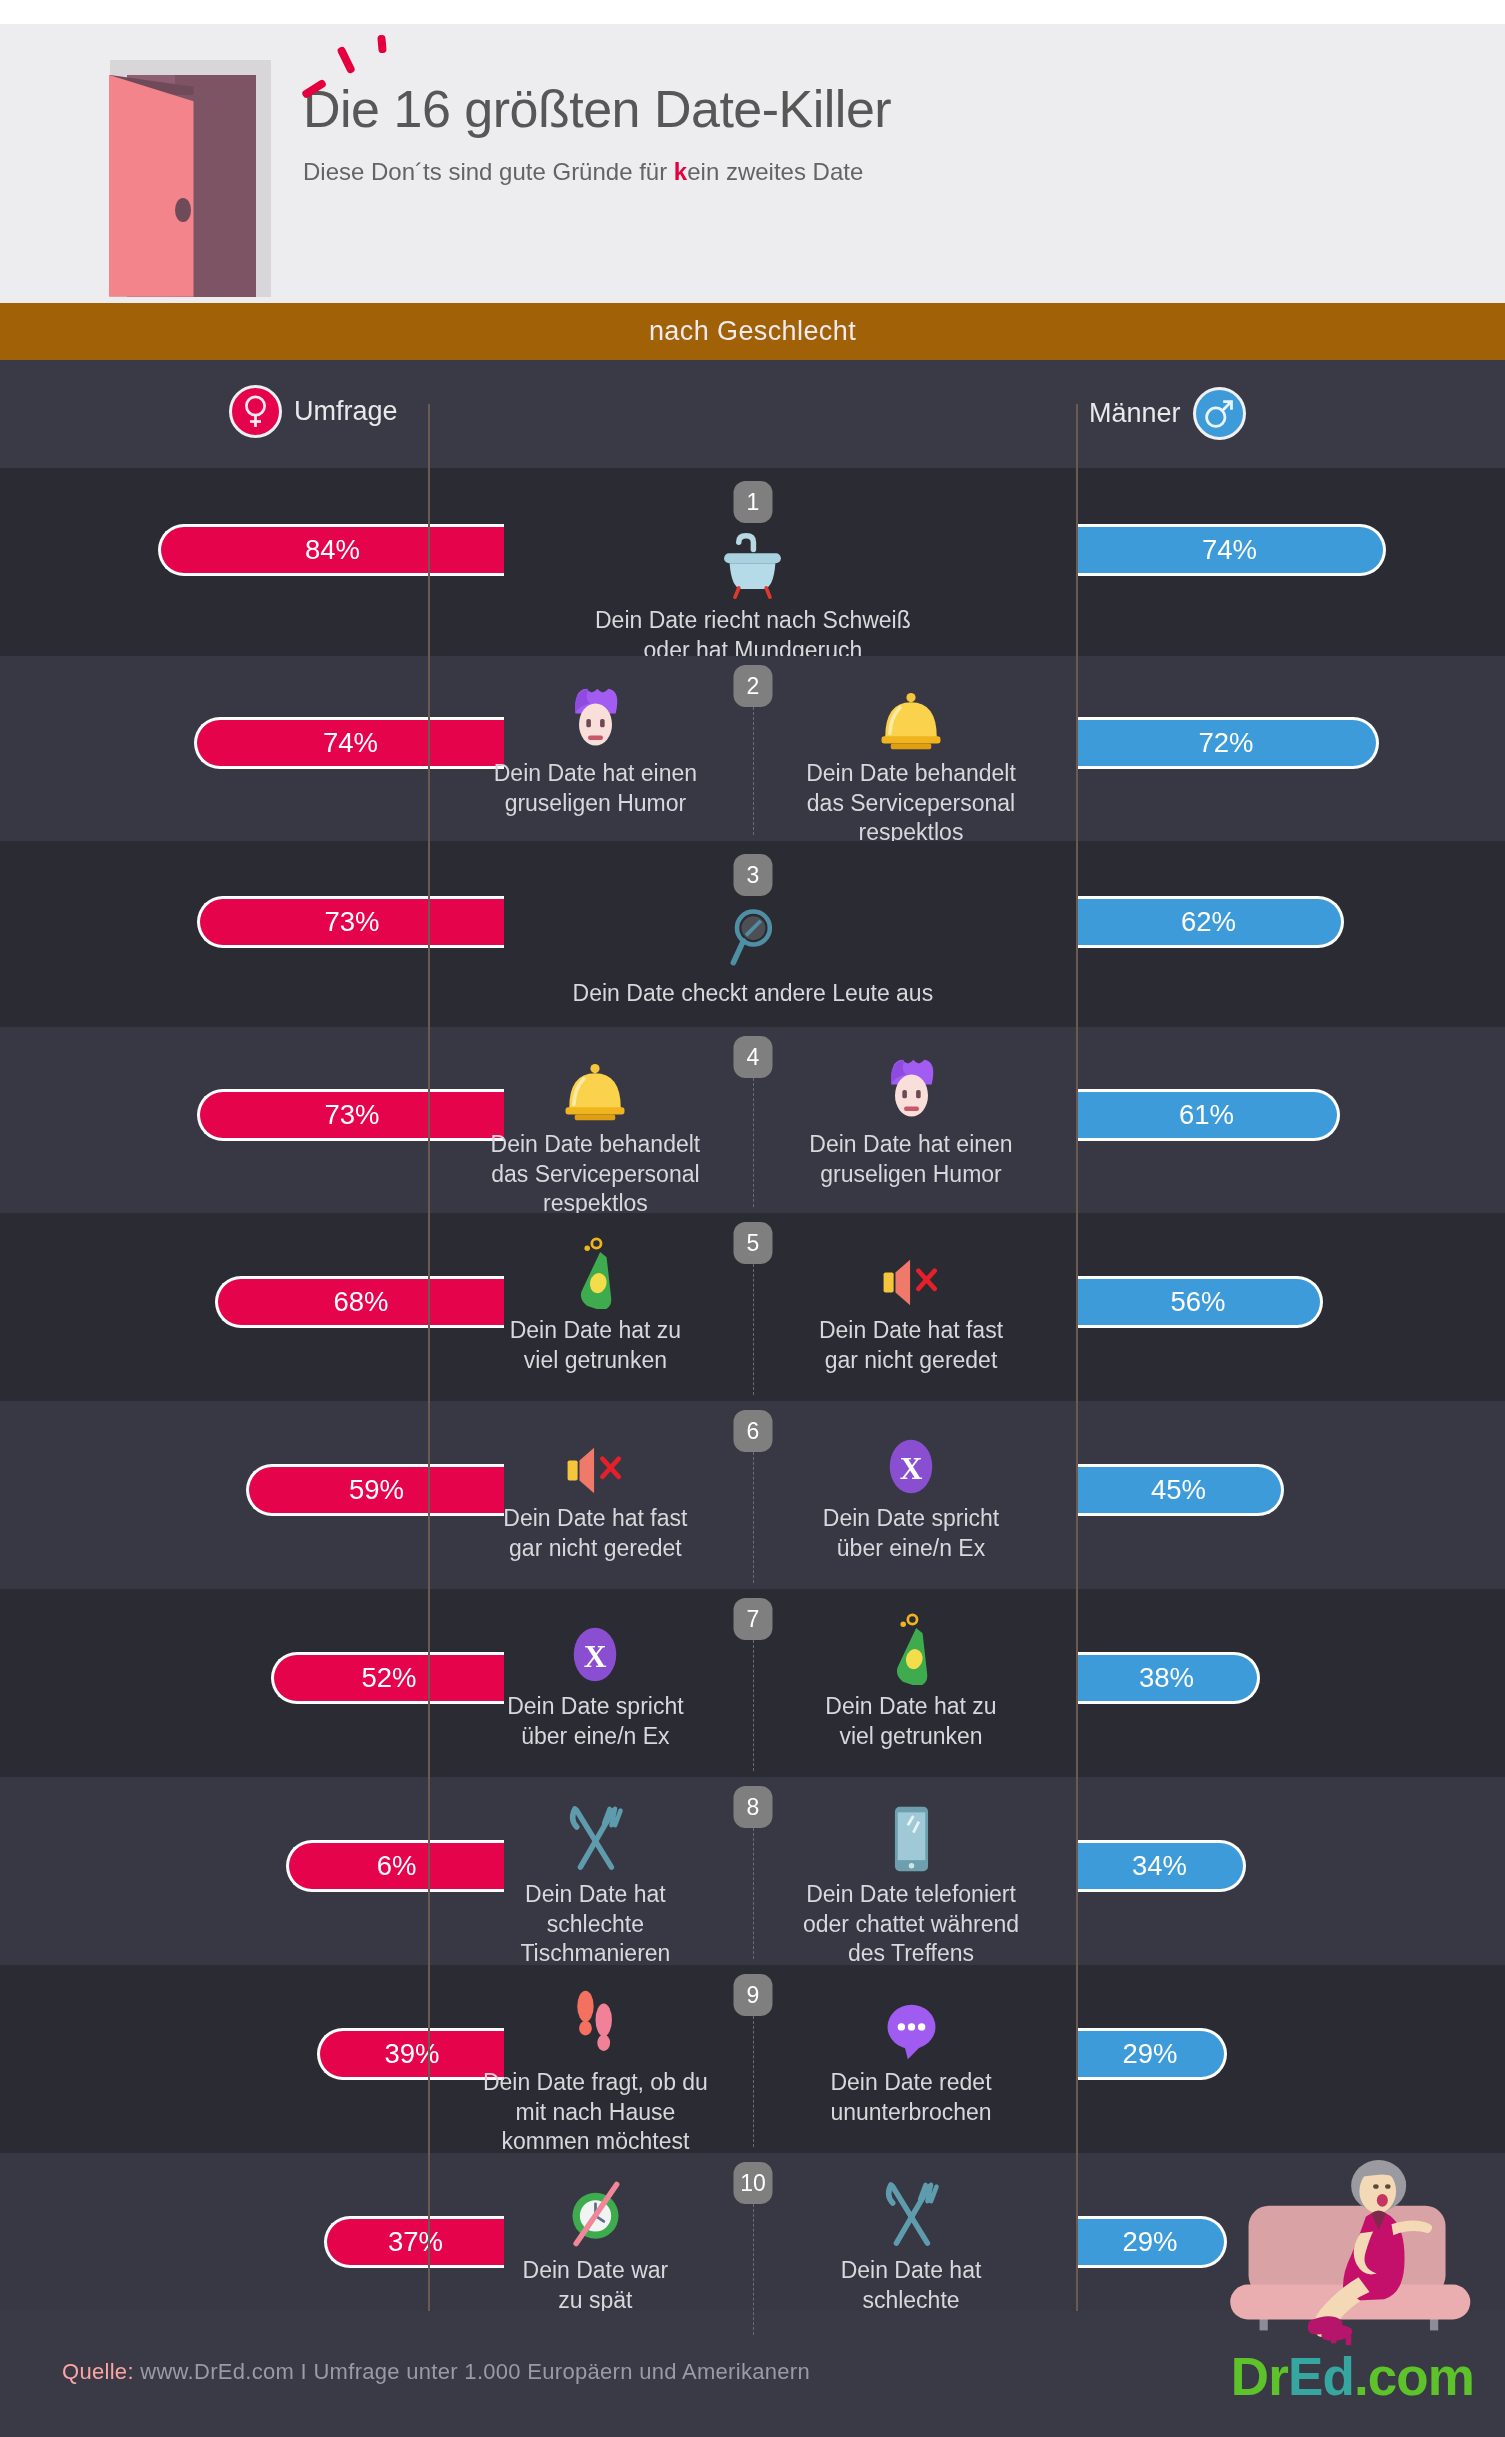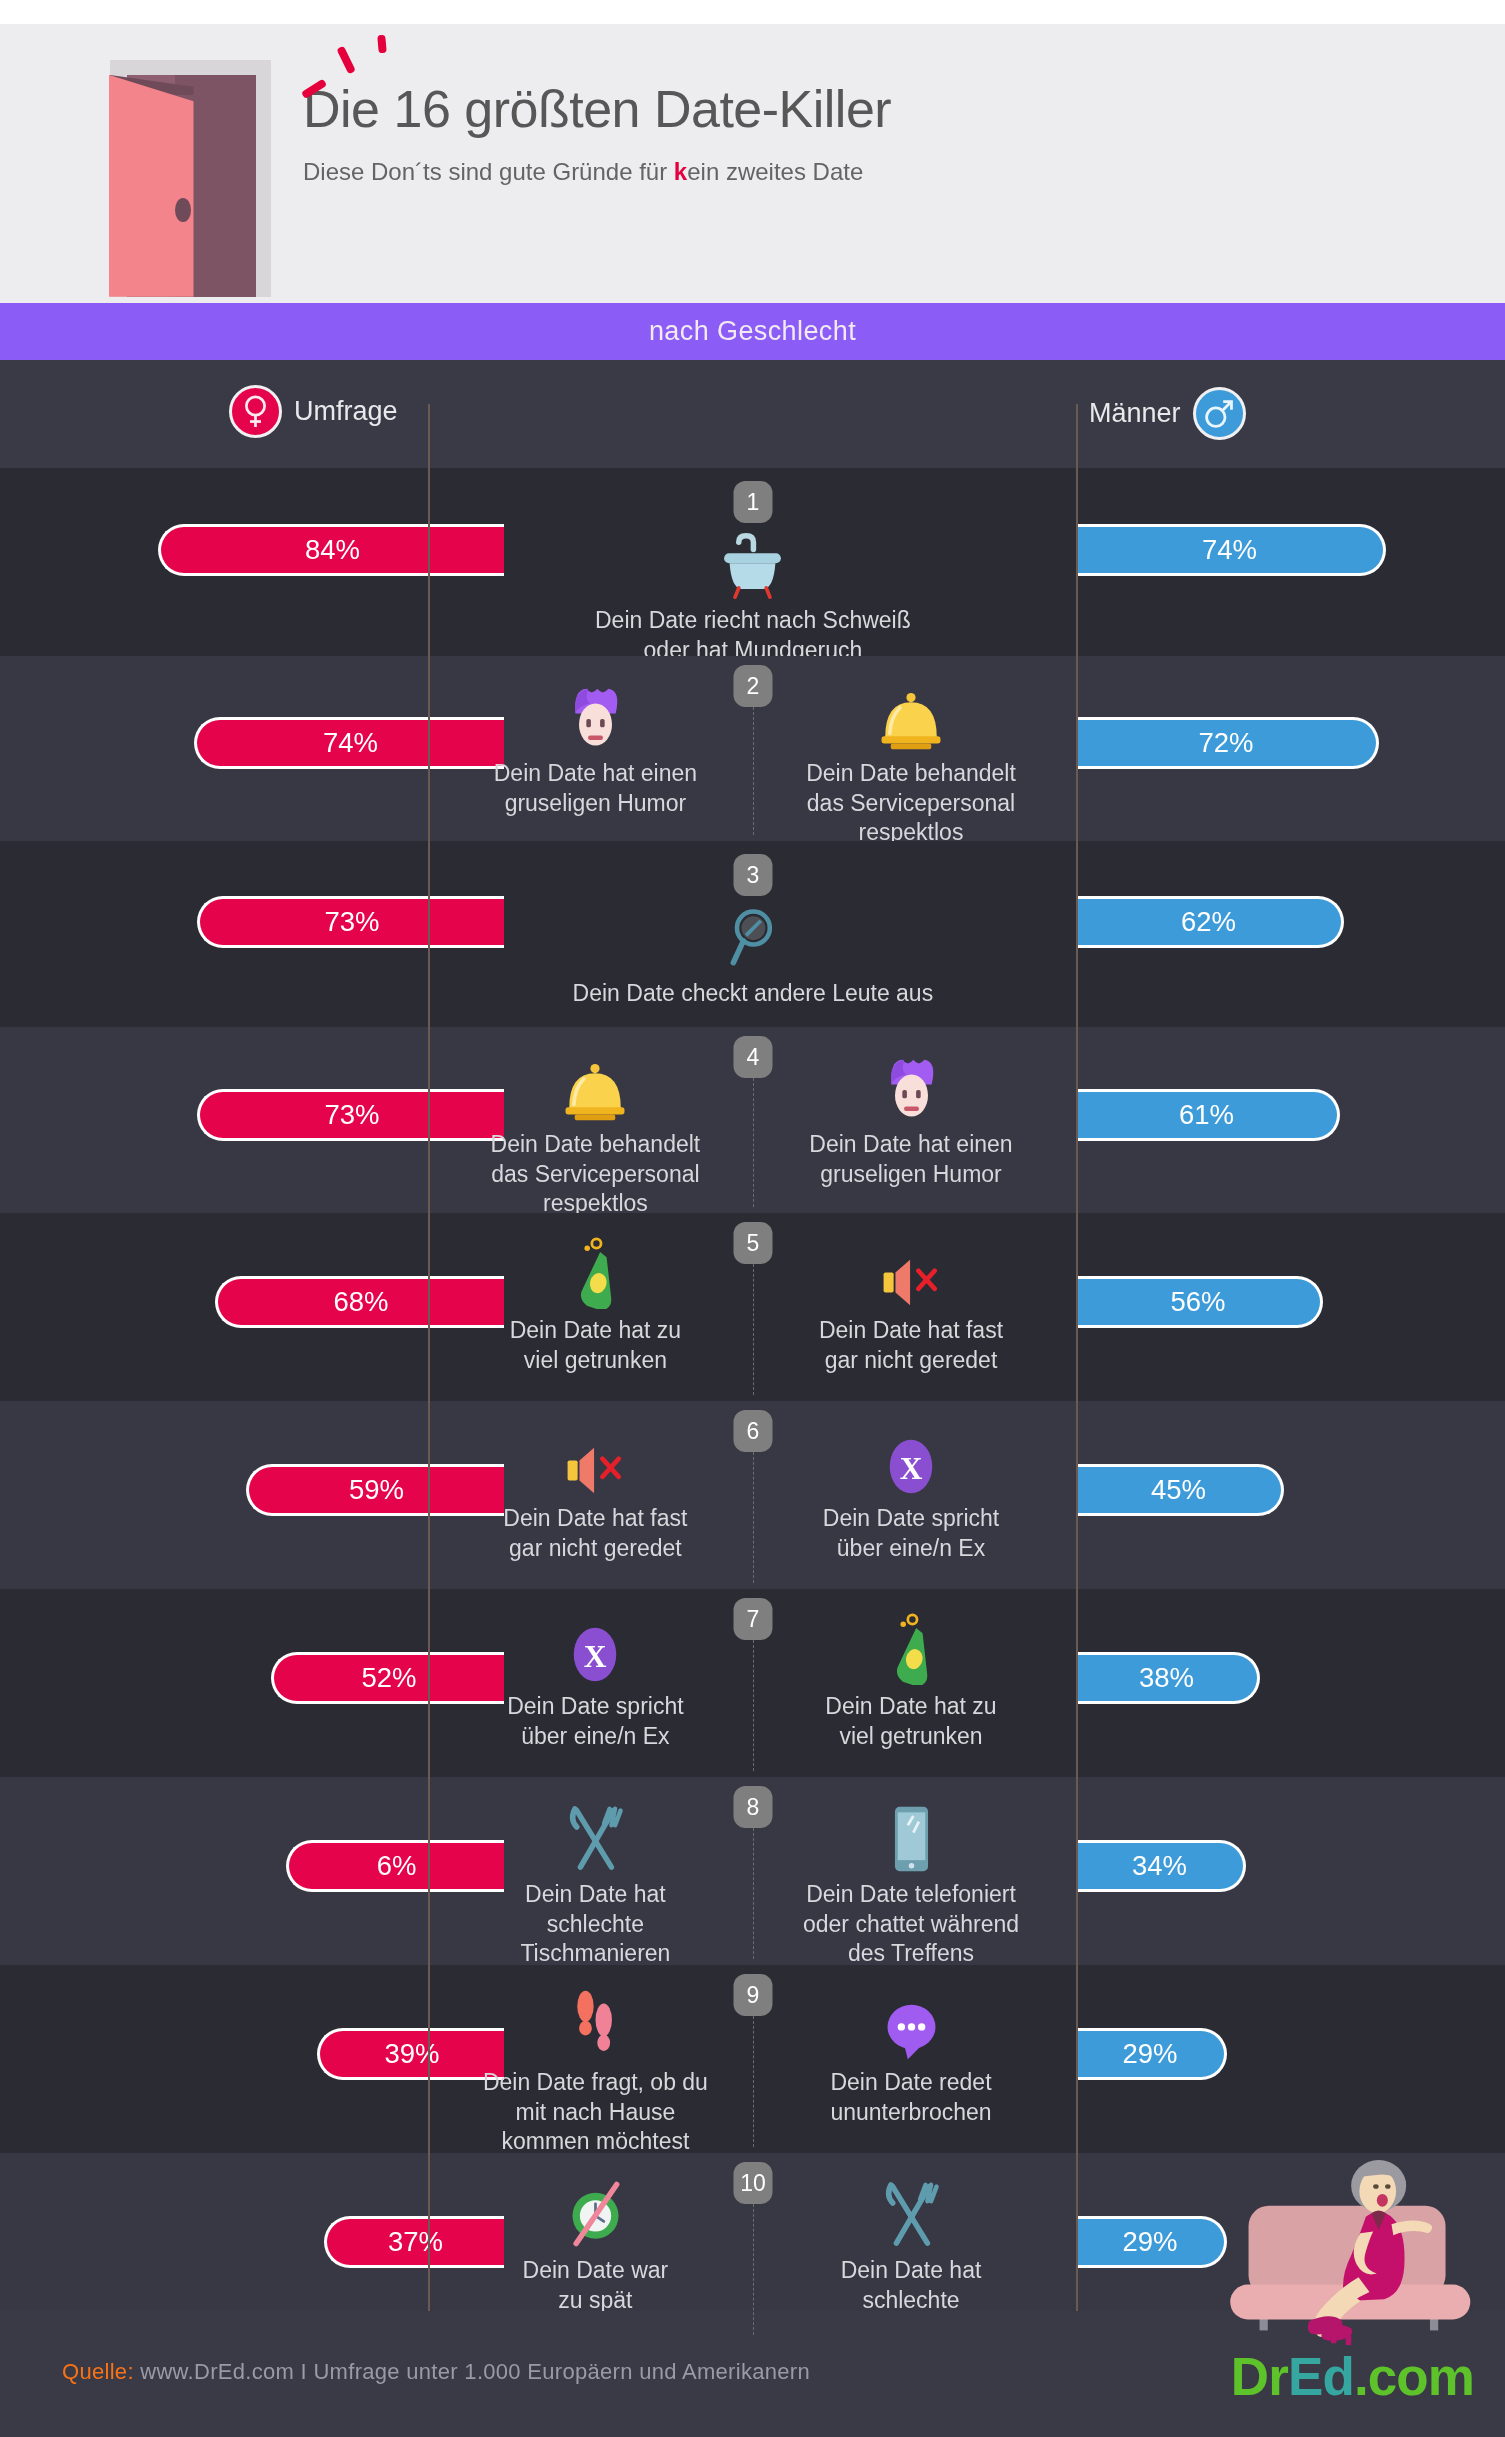--- a/index.html
+++ b/index.html
@@ -96,21 +96,21 @@
     color: #646464;
     white-space: nowrap;
   }
   .sub-title .hl { color: #e5003d; font-weight: 700; }
 
   
   .band {
     position: absolute;
     left: 0; top: 303px;
     width: 1505px; height: 57px;
-    background: #8b5cf6;
+    background: #a16207;
     display: flex;
     align-items: center;
     justify-content: center;
   }
   .band-label {
     color: #f2eaf0;
     font-size: 27px;
     letter-spacing: 0.4px;
   }
 
@@ -246,21 +246,21 @@
     background: #3a3a46;
   }
   .footer-text {
     position: absolute;
     left: 62px; top: 48px;
     font-size: 22px;
     color: #9a9aa6;
     letter-spacing: 0.3px;
     white-space: nowrap;
   }
-  .footer-text .quelle { color: #f97316; margin-top: 36px; }
+  .footer-text .quelle { color: #fca5a5; margin-top: 36px; }
   .logo {
     position: absolute;
     right: 31px; top: 35px;
     font-size: 53px;
     font-weight: 700;
     letter-spacing: -0.9px;
     white-space: nowrap;
   }
   .logo .g1 { color: #5ec32a; }
   .logo .g2 { color: #35a7a0; }

